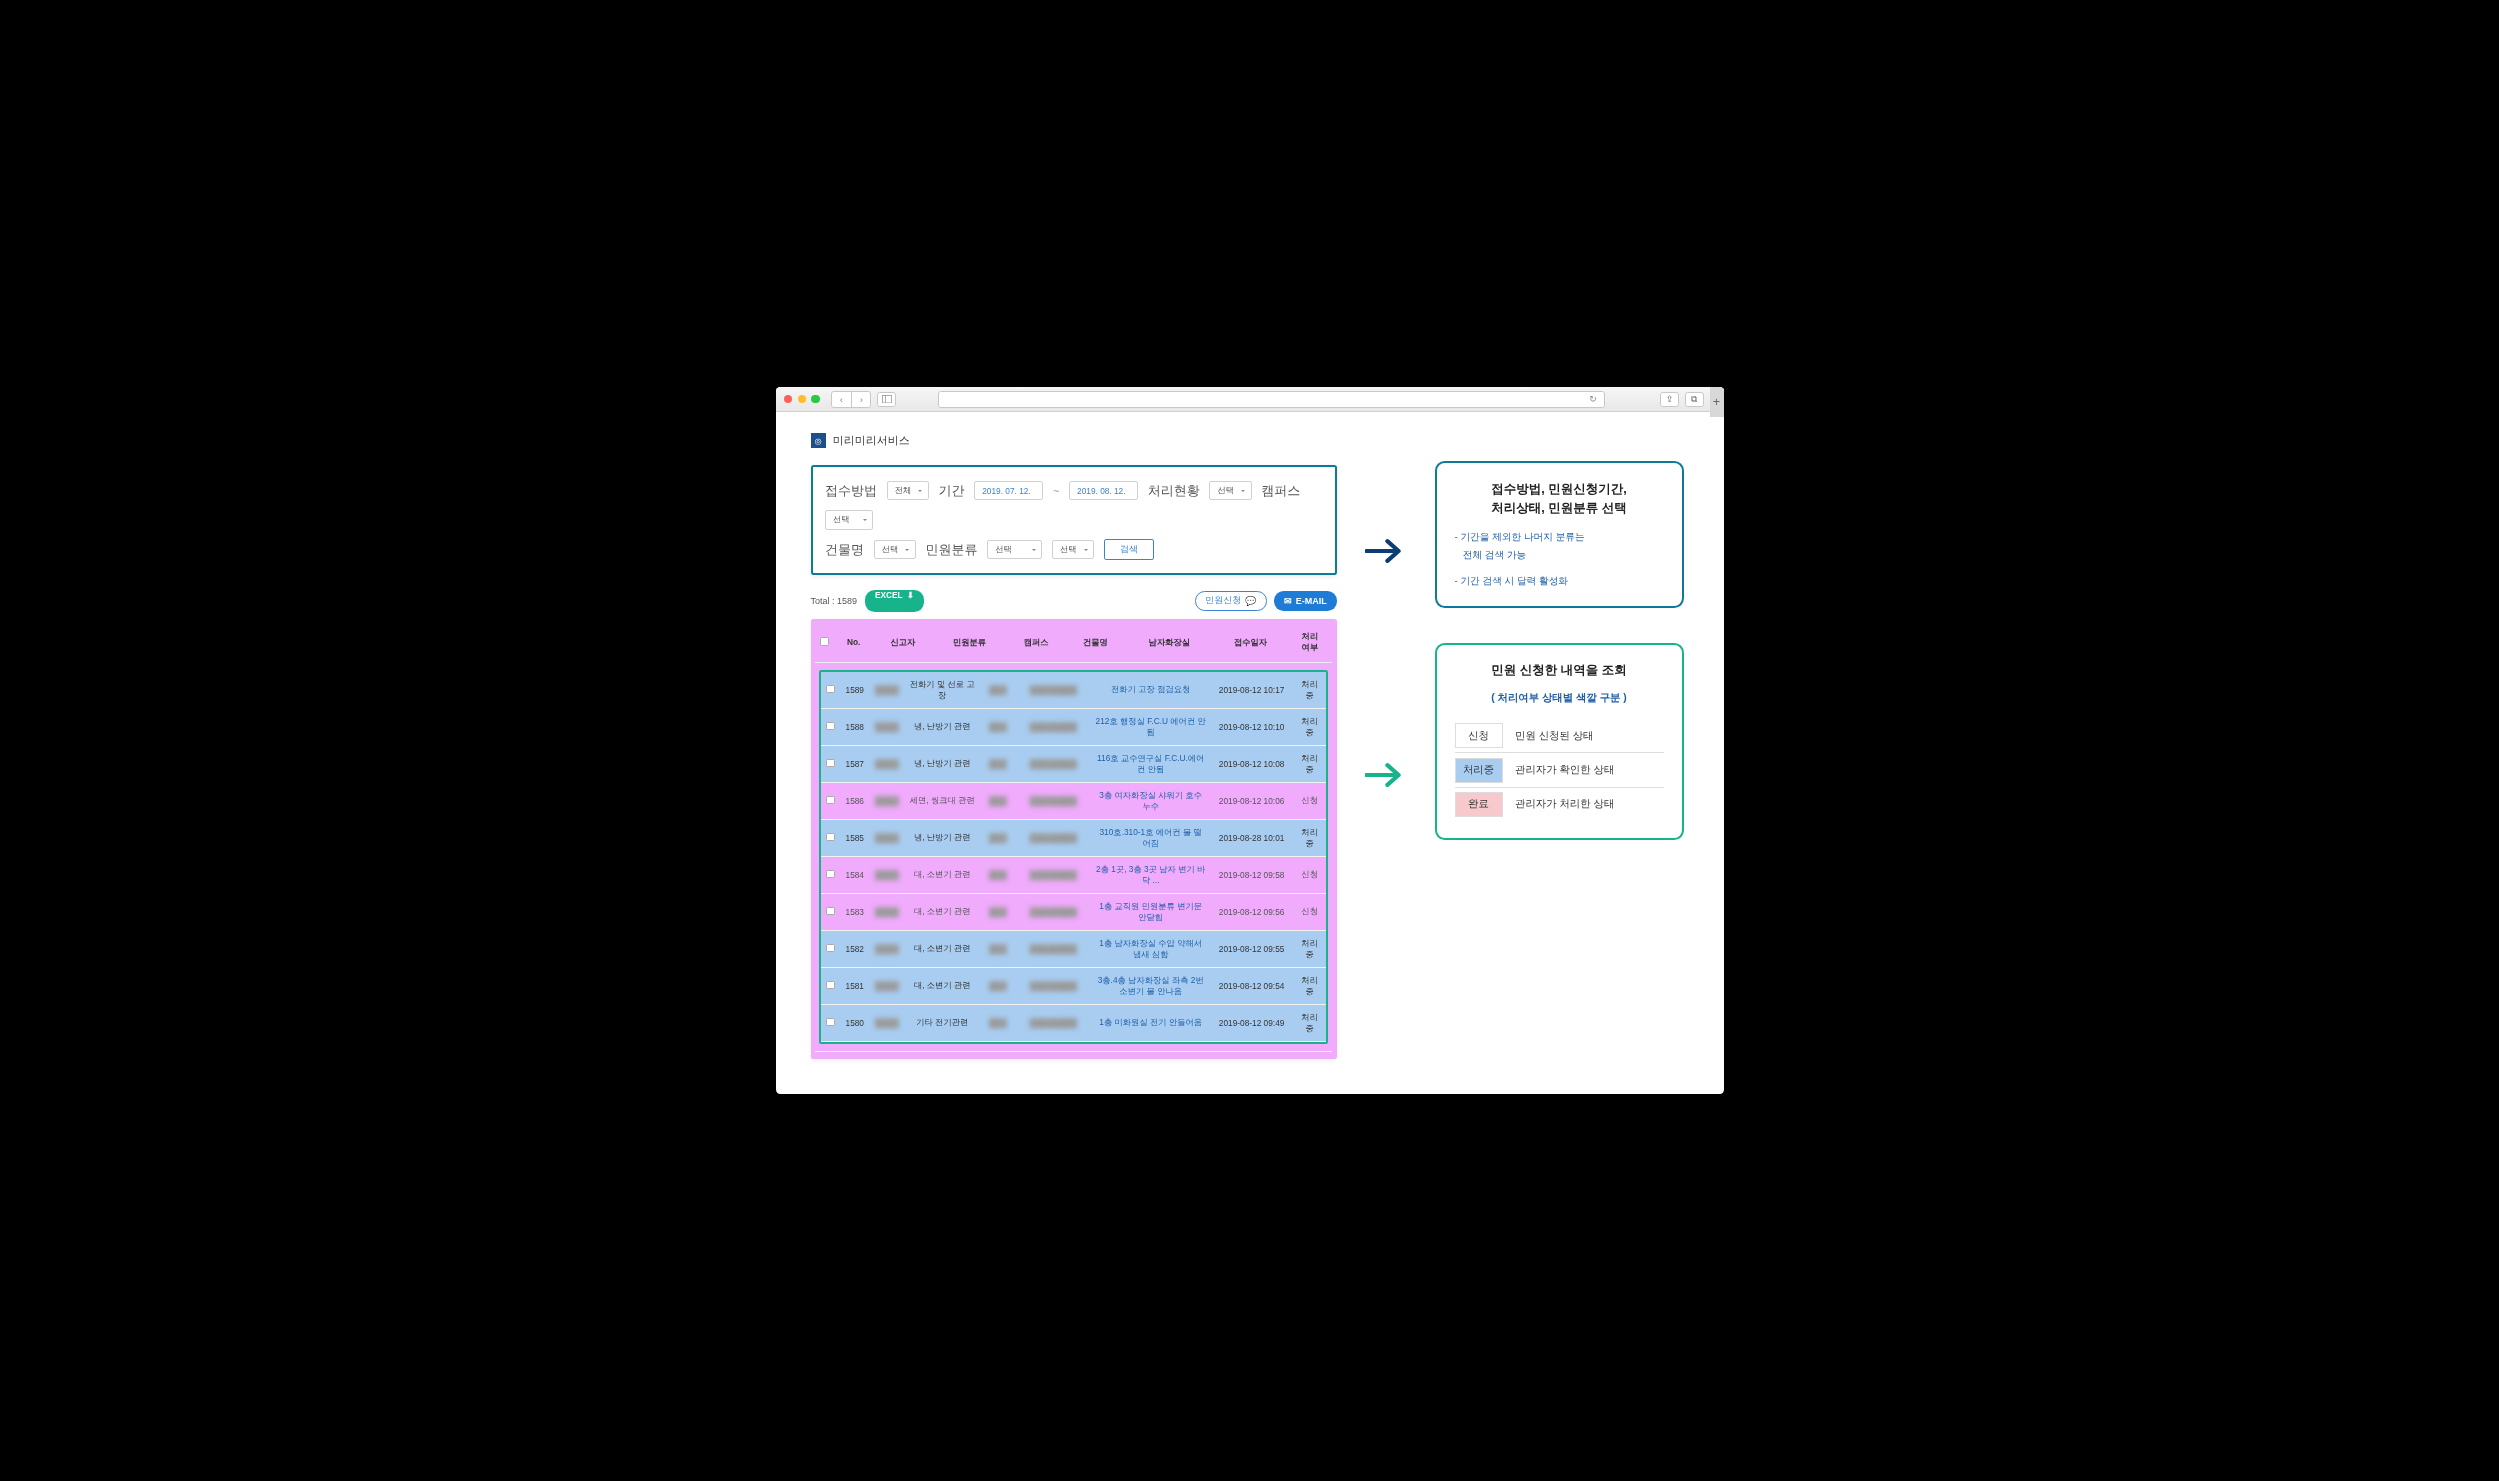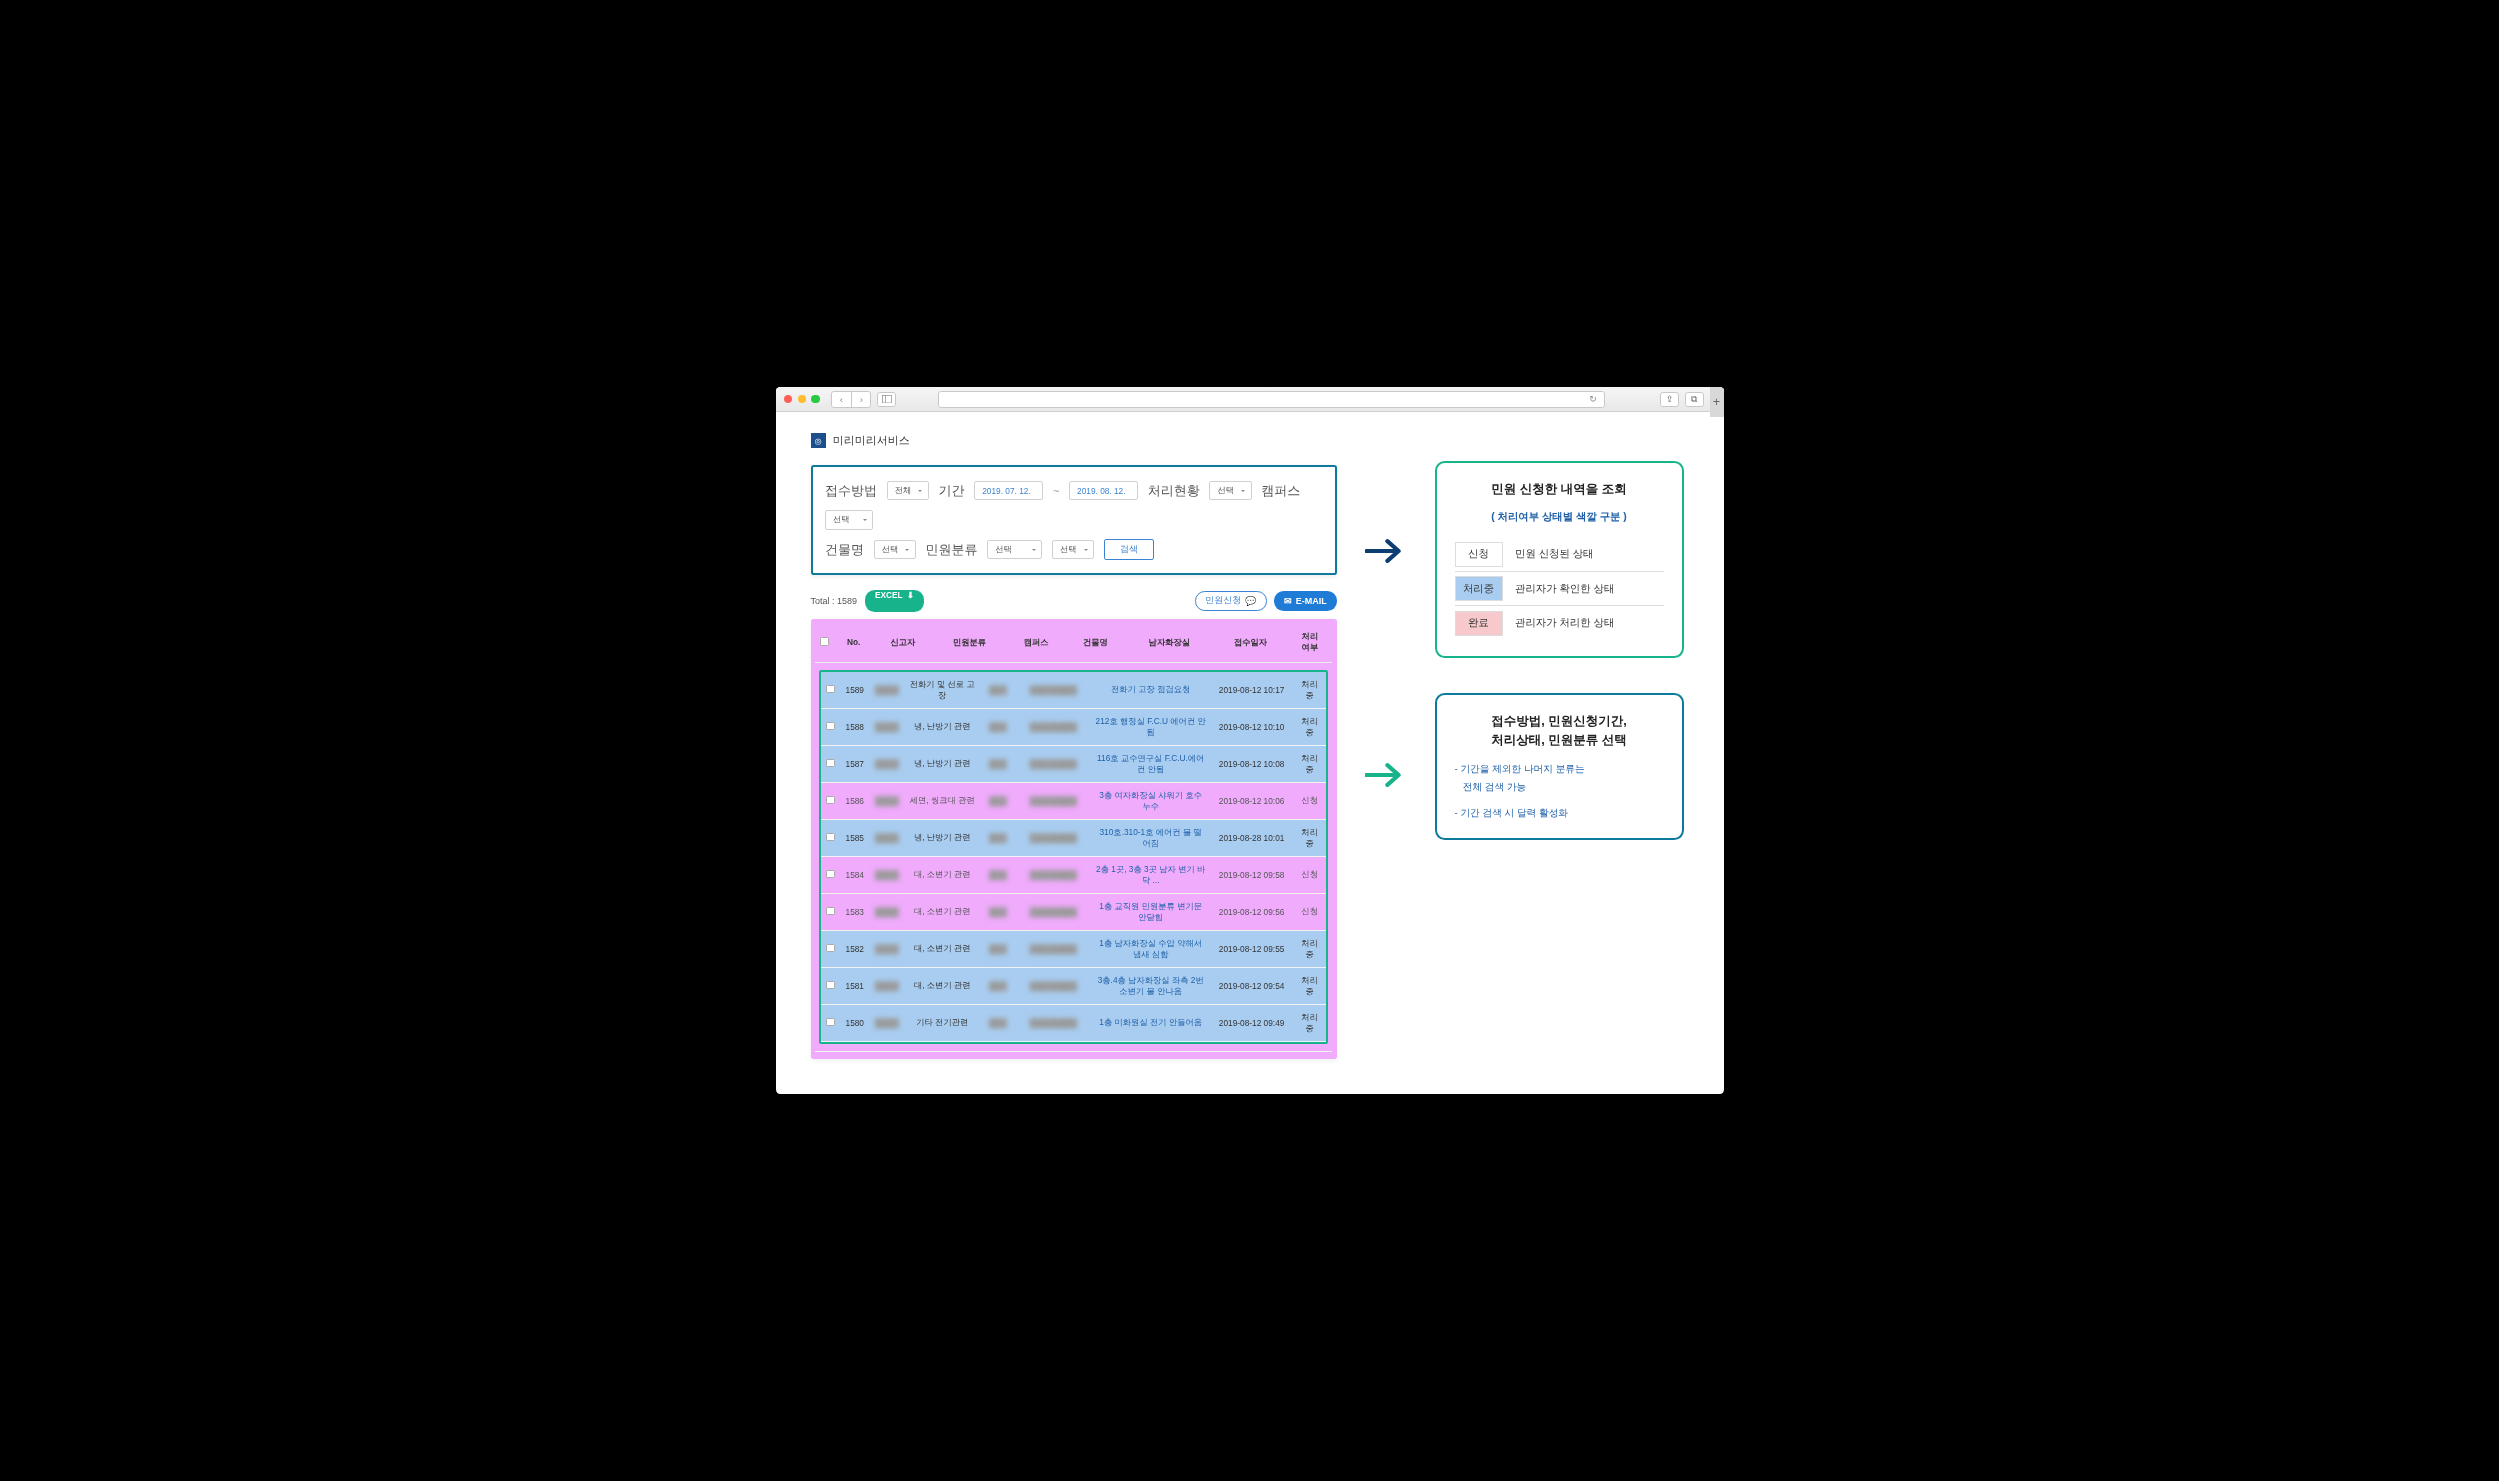--- a/index.html
+++ b/index.html
@@ -316,46 +316,46 @@
           </svg>
       </div>
       <div class="arrow green">
         <svg viewBox="0 0 60 40">
             <path d="M2 20 L44 20 M32 6 L48 20 L32 34" fill="none" stroke="currentColor" stroke-width="6" stroke-linecap="round" stroke-linejoin="round"></path>
           </svg>
       </div>
     </div>
 
     <div class="callouts">
+      <div class="callout blue">
+        <div class="co-title">
+          <div>접수방법, 민원신청기간,</div>
+          <div>처리상태, 민원분류 선택</div>
+        </div>
+        <div class="co-list">
+          <div>- 기간을 제외한 나머지 분류는</div>
+          <div style="padding-left:8.3px">  전체 검색 가능</div>
+          <div style="margin-top:8.3px">- 기간 검색 시 달력 활성화</div>
+        </div>
+      </div>
+
       <div class="callout green">
         <div class="co-title">민원 신청한 내역을 조회</div>
         <div class="co-sub">( 처리여부 상태별 색깔 구분 )</div>
         <div class="legend">
           <div class="legend-row">
             <div class="legend-badge b1">신청</div>
             <div class="legend-desc">민원 신청된 상태</div>
           </div>
           <div class="legend-row">
             <div class="legend-badge b2">처리중</div>
             <div class="legend-desc">관리자가 확인한 상태</div>
           </div>
           <div class="legend-row">
             <div class="legend-badge b3">완료</div>
             <div class="legend-desc">관리자가 처리한 상태</div>
           </div>
         </div>
       </div>
-
-      <div class="callout blue">
-        <div class="co-title">
-          <div>접수방법, 민원신청기간,</div>
-          <div>처리상태, 민원분류 선택</div>
-        </div>
-        <div class="co-list">
-          <div>- 기간을 제외한 나머지 분류는</div>
-          <div style="padding-left:8.3px">  전체 검색 가능</div>
-          <div style="margin-top:8.3px">- 기간 검색 시 달력 활성화</div>
-        </div>
-      </div>
     </div>
   </div>
 </div>
 
 
 </body></html>

